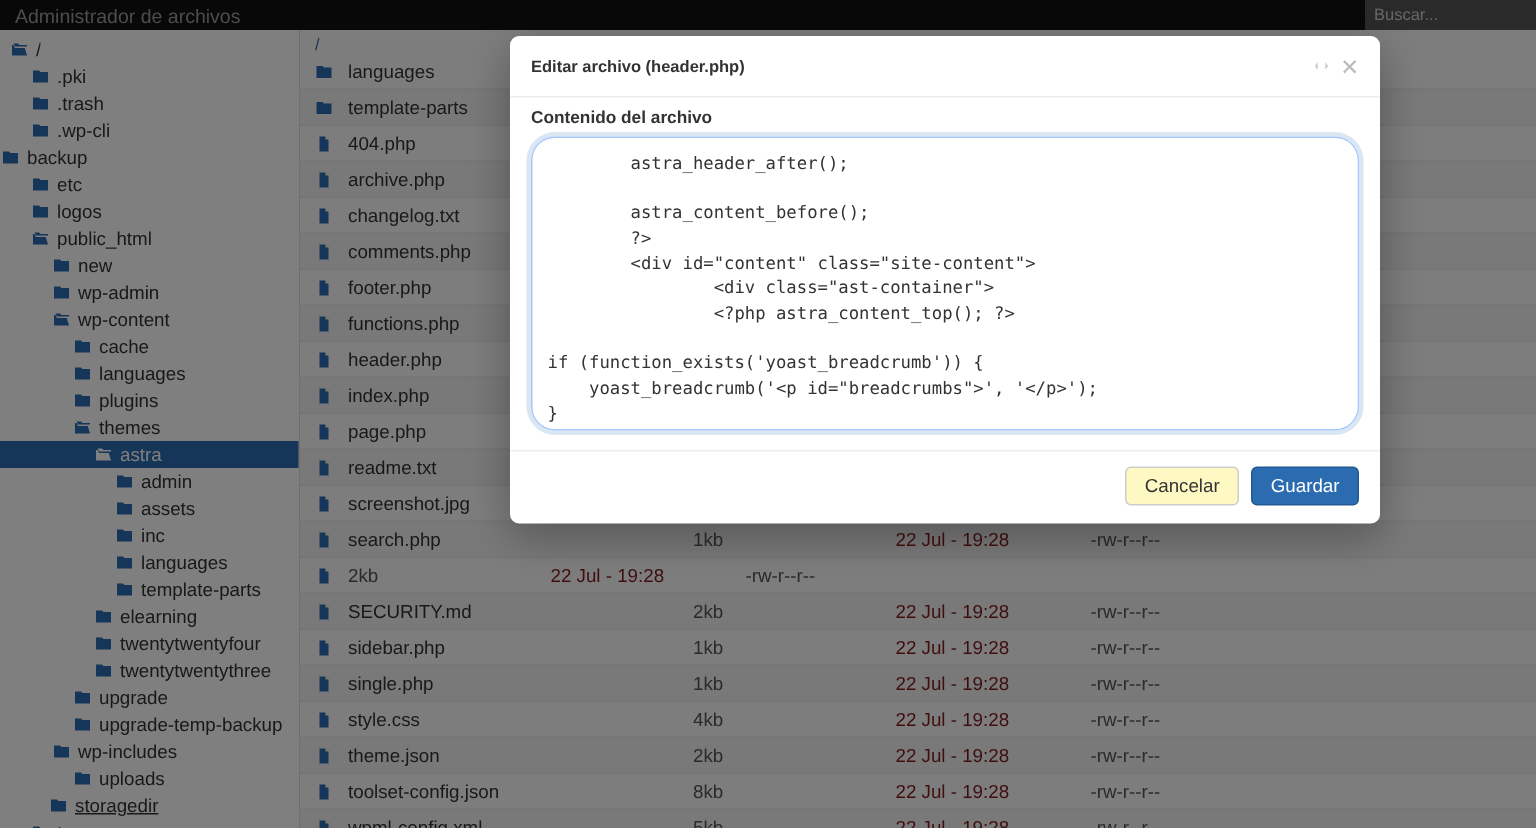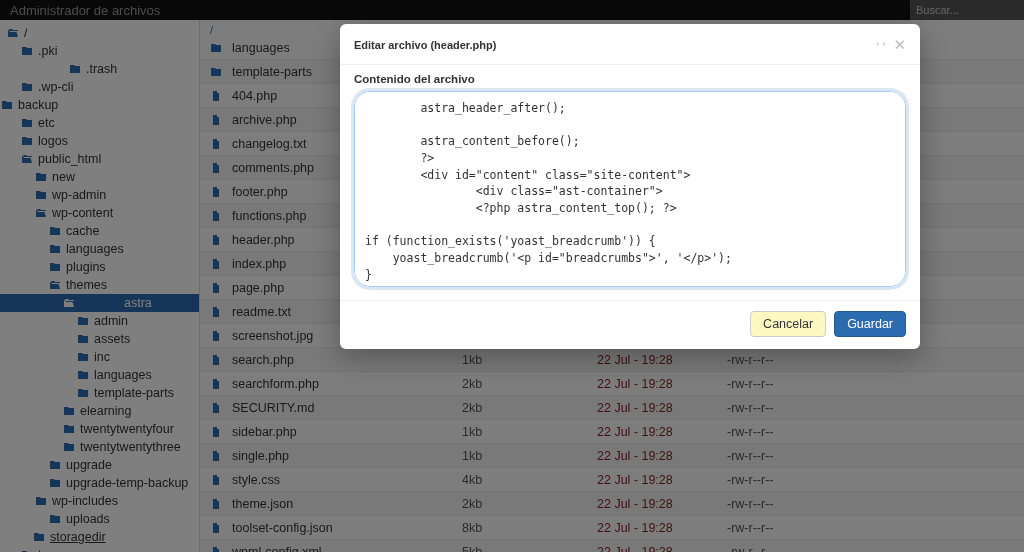--- a/index.html
+++ b/index.html
@@ -56,21 +56,20 @@
     display: flex;
     align-items: center;
     height: 18px;
     padding-right: 4px;
     cursor: pointer;
     white-space: nowrap;
   }
   .tree-node.selected {
     background: #2b6cb0;
     color: #fff;
-    gap: 44px;
   }
   .tree-ico {
     width: 14px; height: 14px;
     display: inline-flex;
     align-items: center;
     justify-content: center;
     margin-right: 4px;
     flex: 0 0 14px;
   }
   .tree-ico svg { display: block; }
@@ -230,21 +229,21 @@
         <span class="tree-label">/</span>
       </div>
       <div class="tree-node" style="padding-left: 20px;">
         <span class="tree-ico">
           <svg viewBox="0 0 24 24" width="12" height="12">
             <path class="folder-closed" d="M10 4H2v16h20V6H12l-2-2z"></path>
           </svg>
         </span>
         <span class="tree-label">.pki</span>
       </div>
-      <div class="tree-node" style="padding-left: 20px; margin-left: 48px;">
+      <div class="tree-node" style="padding-left: 20px;">
         <span class="tree-ico">
           <svg viewBox="0 0 24 24" width="12" height="12">
             <path class="folder-closed" d="M10 4H2v16h20V6H12l-2-2z"></path>
           </svg>
         </span>
         <span class="tree-label">.trash</span>
       </div>
       <div class="tree-node" style="padding-left: 20px;">
         <span class="tree-ico">
           <svg viewBox="0 0 24 24" width="12" height="12">
@@ -619,21 +618,20 @@
           <span class="fsize">1kb</span>
           <span class="fdate">22 Jul - 19:28</span>
           <span class="fperm">-rw-r--r--</span>
         </div>
         <div class="file-row">
           <span class="fico">
             <svg viewBox="0 0 24 24" width="12" height="12">
               <path d="M6 2h8l4 4v16H6V2zm8 0v4h4" fill="#2b6cb0"></path>
             </svg>
           </span>
-          <span class="fname">searchform.php</span>
           <span class="fsize">2kb</span>
           <span class="fdate">22 Jul - 19:28</span>
           <span class="fperm">-rw-r--r--</span>
         </div>
         <div class="file-row">
           <span class="fico">
             <svg viewBox="0 0 24 24" width="12" height="12">
               <path d="M6 2h8l4 4v16H6V2zm8 0v4h4" fill="#2b6cb0"></path>
             </svg>
           </span>

